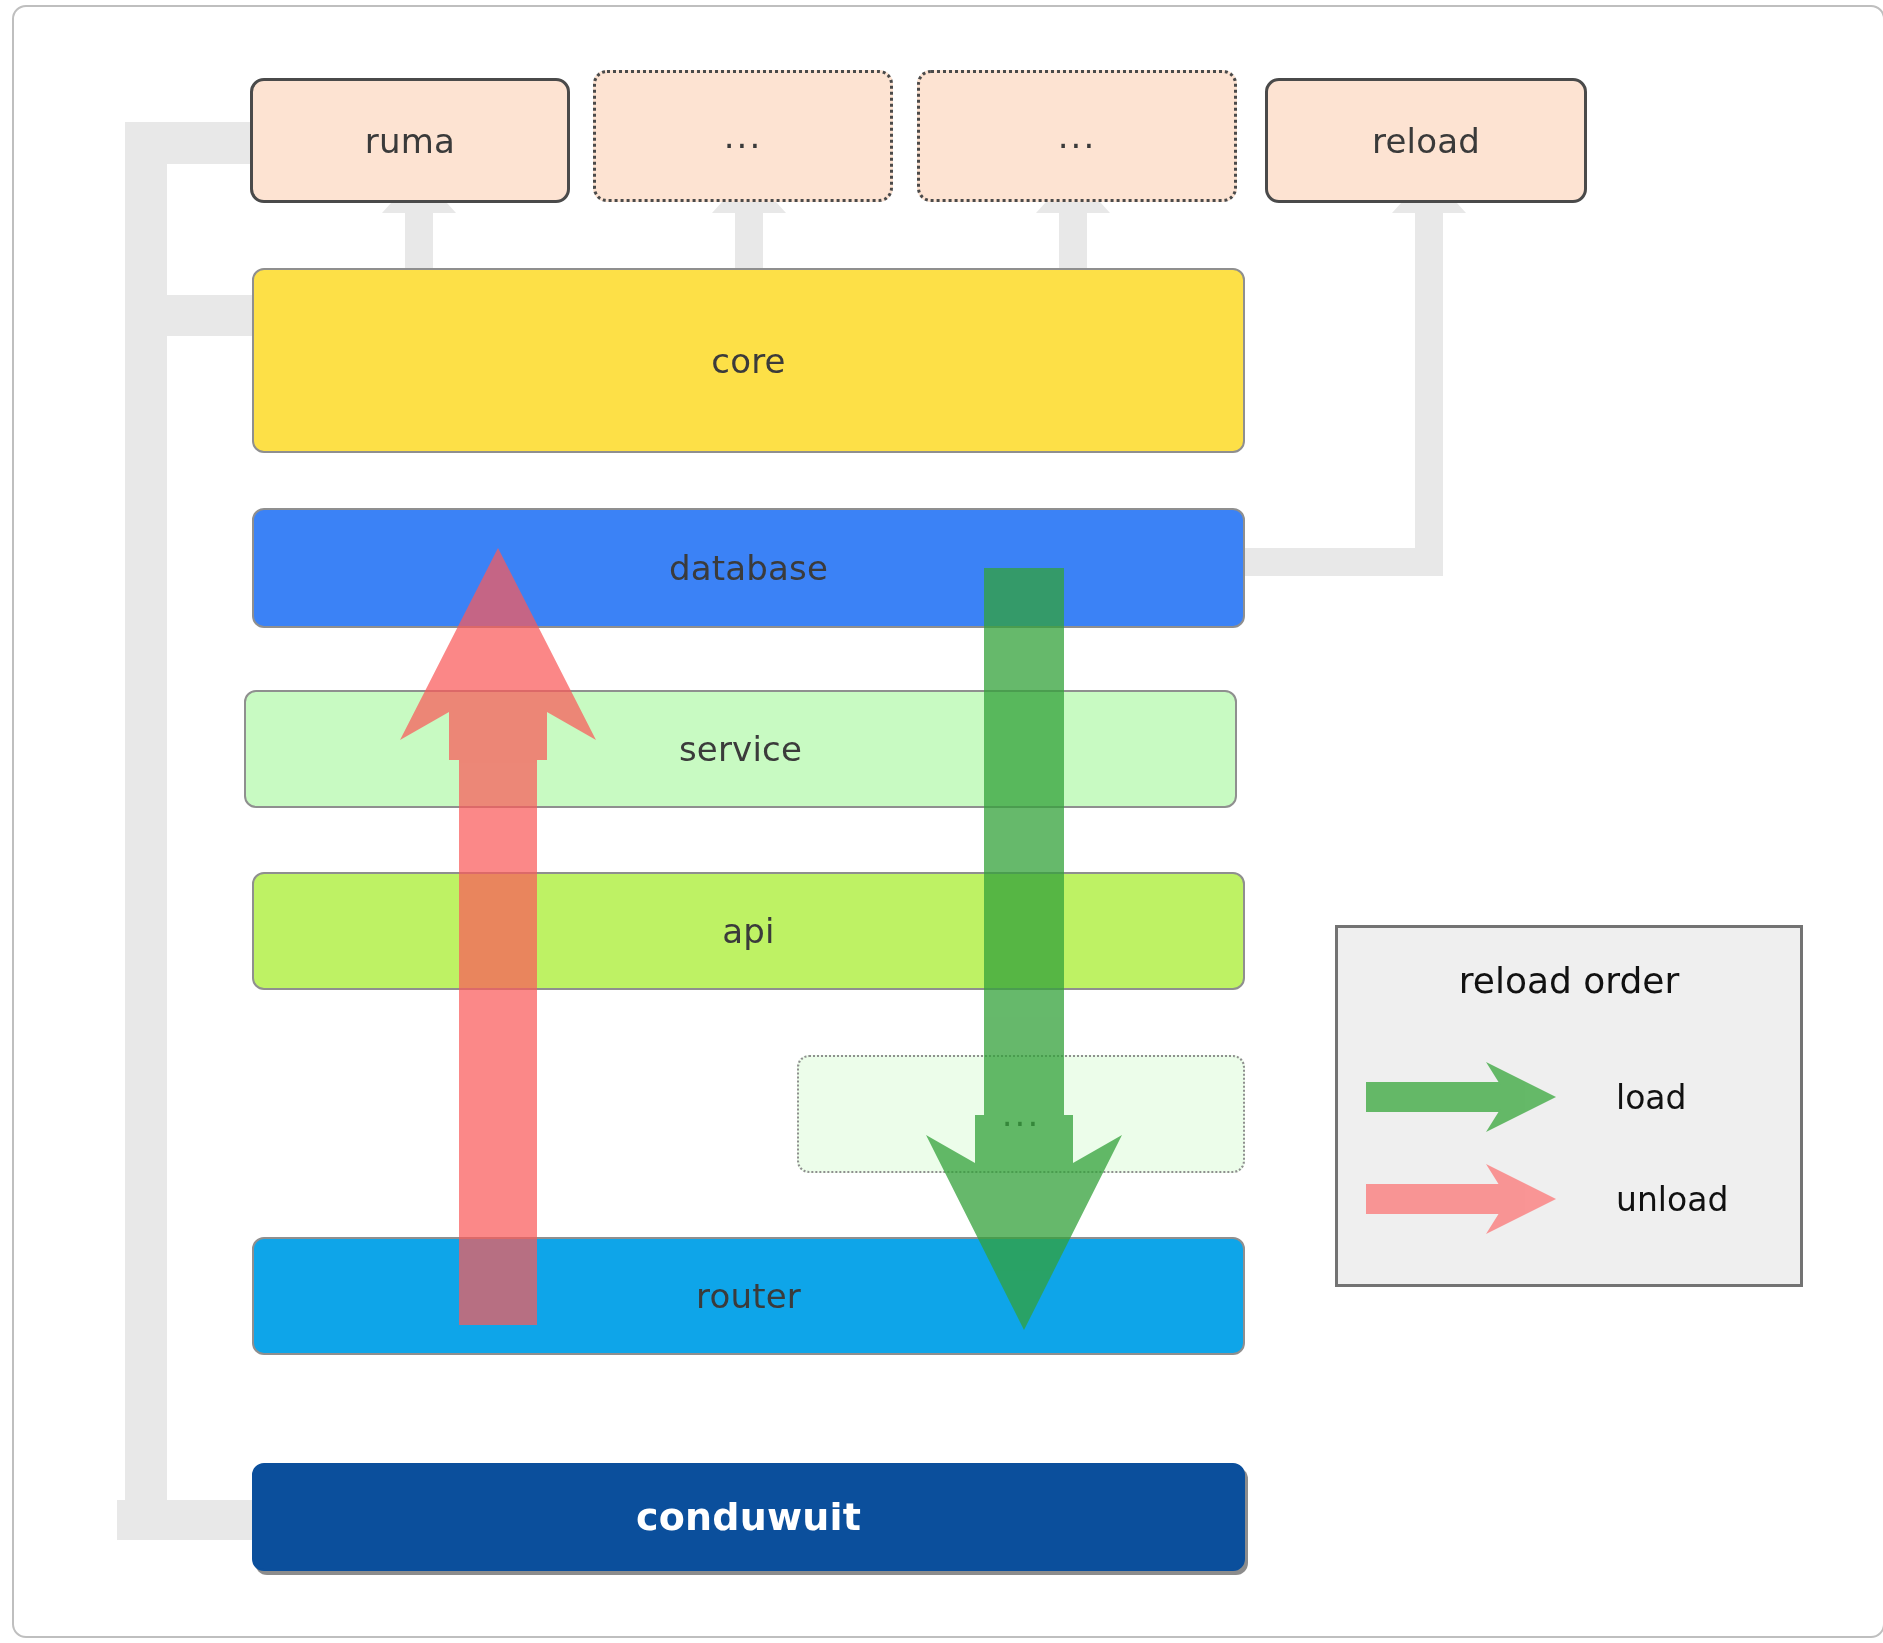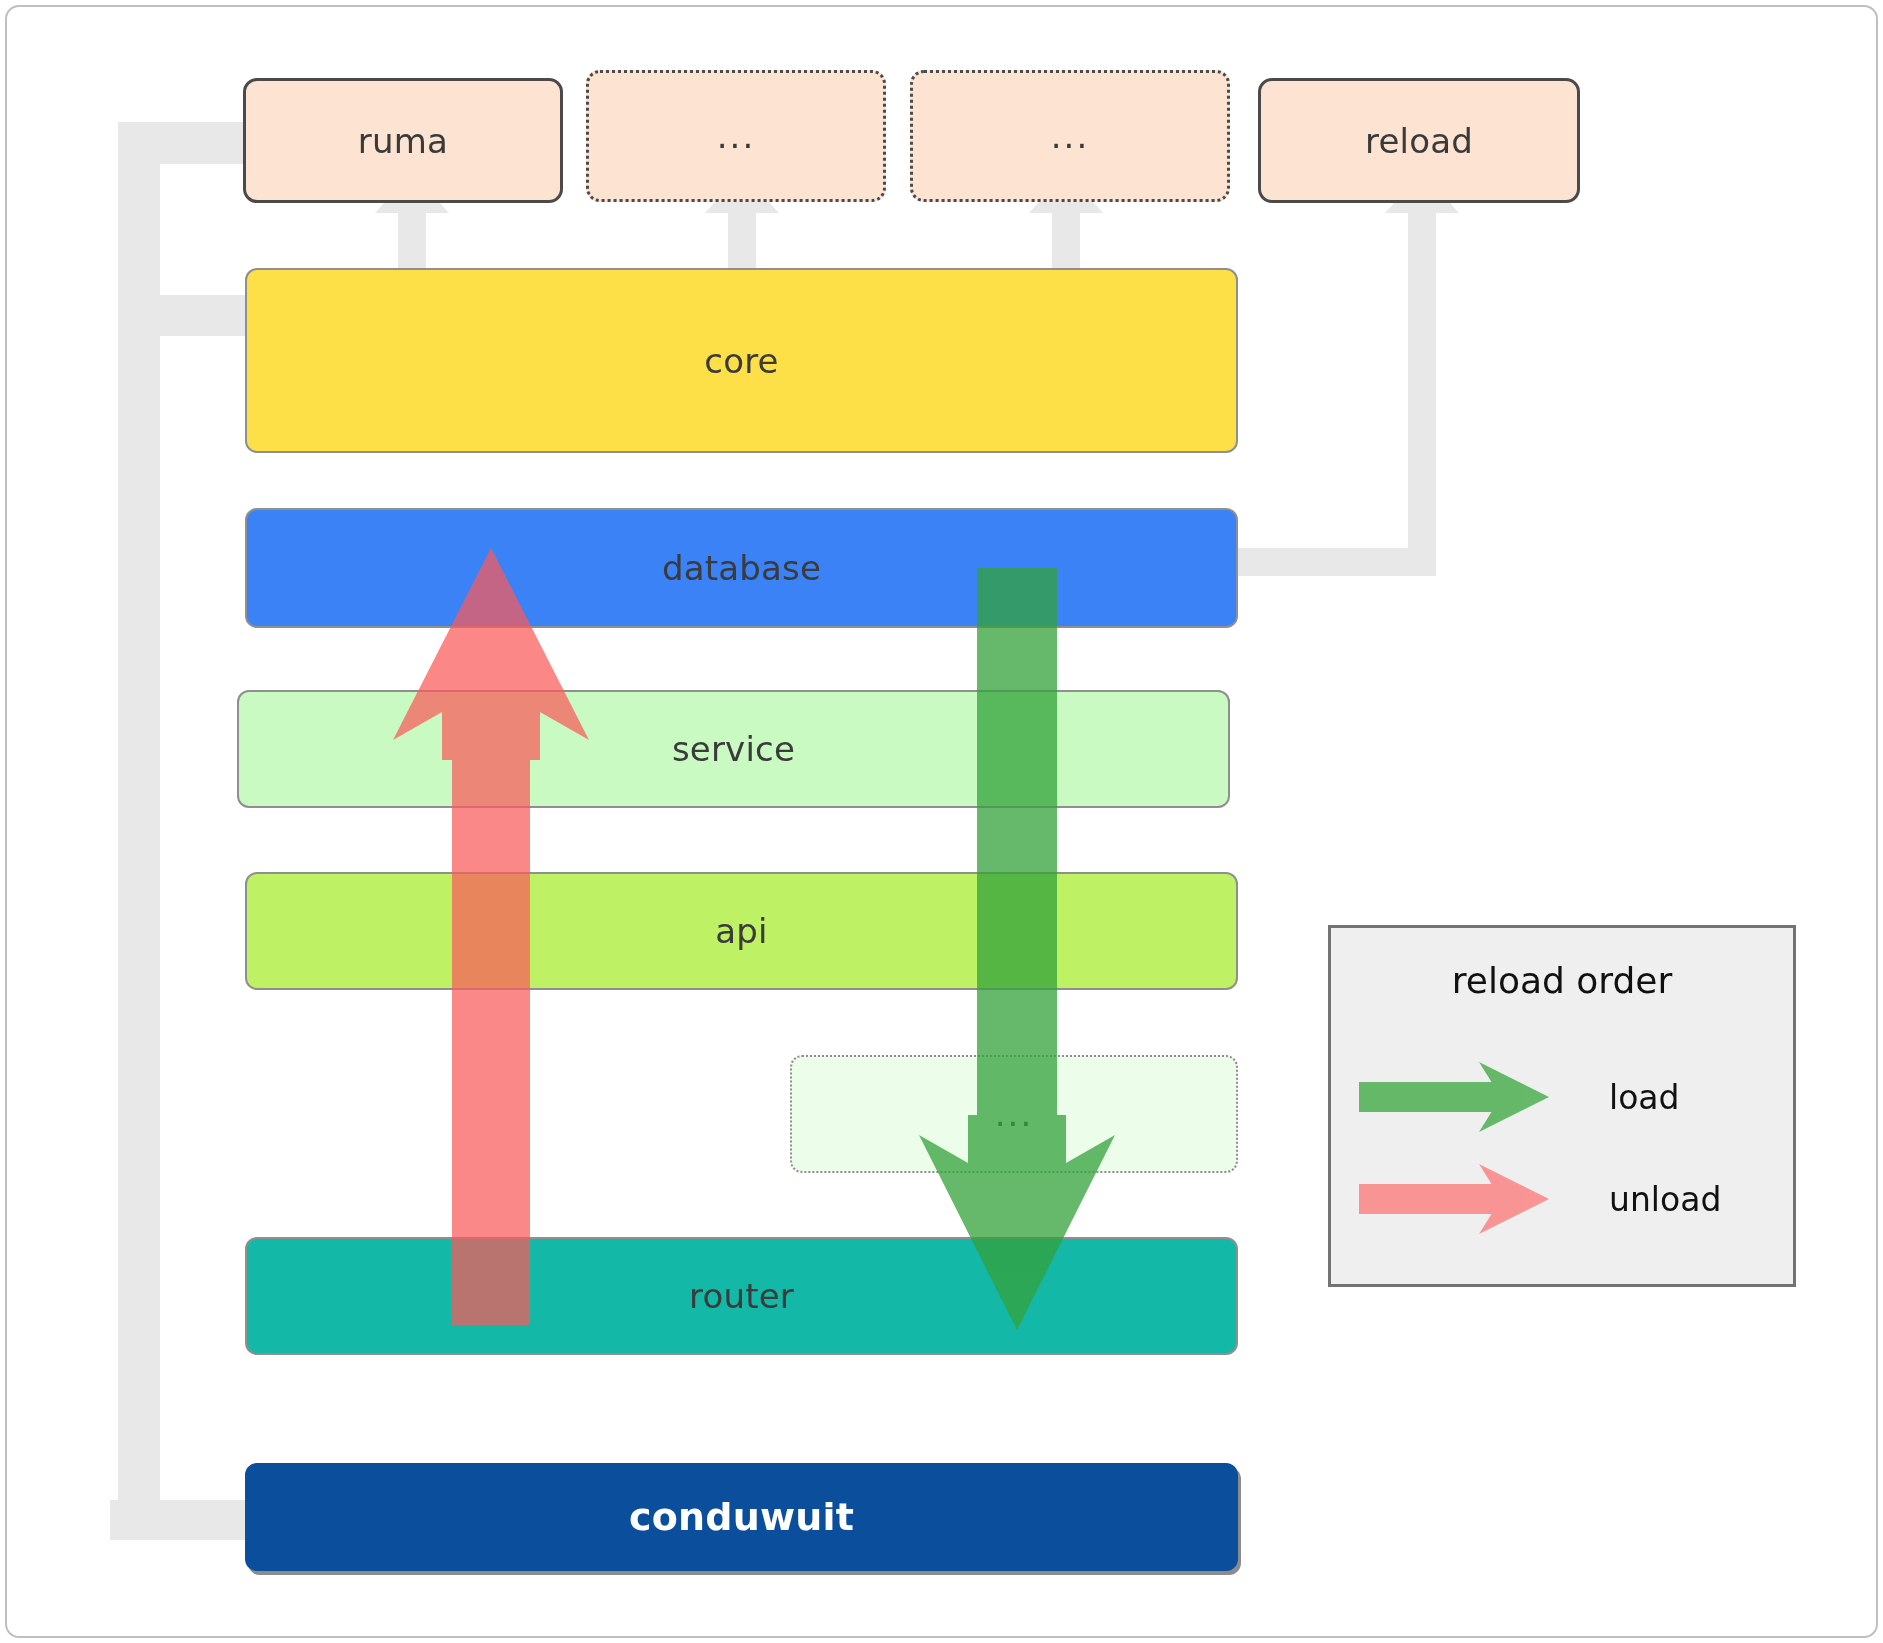--- a/index.html
+++ b/index.html
@@ -2,20 +2,21 @@
 <html><head>
 <meta charset="utf-8">
 <style>
   html,body{margin:0;padding:0;background:#ffffff;}
   body{font-family:"DejaVu Sans", sans-serif;}
   #canvas{
     position:relative;
     width:1618px;height:1643px;
     background:#ffffff;
     box-sizing:border-box;
+    margin-left:7px;
   }
   .frame{
     position:absolute;left:5px;top:5px;
     width:1873px;height:1633px;
     border:2px solid #bfbfbf;
     border-radius:14px;
     box-sizing:border-box;
     background:#fff;
   }
   .node{
@@ -138,21 +139,21 @@
 
   <div class="node lvl" style="left:245px;top:872px;width:993px;height:118px;background:#bef264;">
     <span>api</span>
   </div>
 
 
   <div class="node lvl-dotted" style="left:790px;top:1055px;width:448px;height:118px;background:#ecfdea;">
     <span class="dots">...</span>
   </div>
 
-  <div class="node lvl" style="left:245px;top:1237px;width:993px;height:118px;background:#14b8a6;">
+  <div class="node lvl" style="left:245px;top:1237px;width:993px;height:118px;background:#0ea5e9;">
     <span>router</span>
   </div>
 
   <svg class="overlay" viewBox="0 0 1883 1643">
 
     <g opacity="0.72">
       <path fill="#fa5a5a" d="M 452 1325 L 530 1325 L 530 660 L 452 660 Z"></path>
       <path fill="#fa5a5a" d="M 393 740 L 491 548 L 589 740 L 540 712 L 540 760 L 442 760 L 442 712 Z"></path>
     </g>
 

